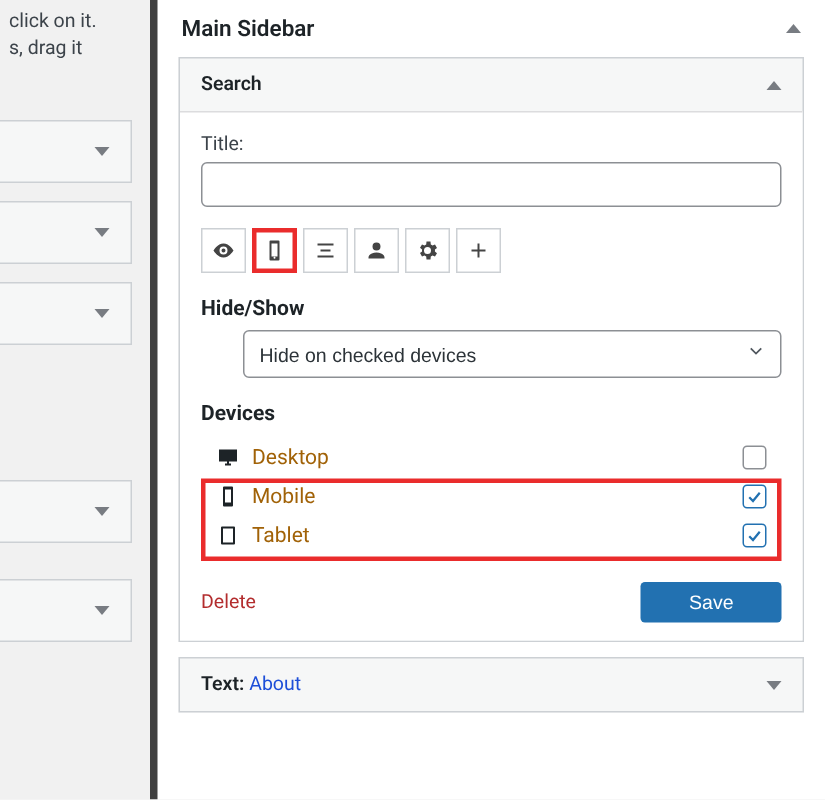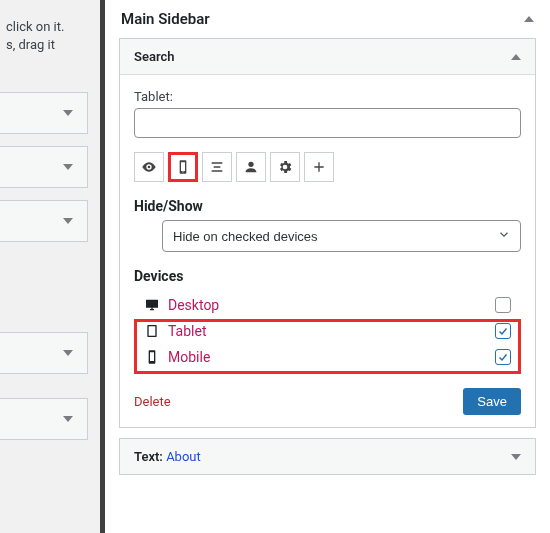--- a/index.html
+++ b/index.html
@@ -17,21 +17,20 @@
   .left-col {
     width: 100px;
     padding: 6px 0 0 0;
     position: relative;
   }
   .left-text {
     color: #3c434a;
     font-size: 13px;
     line-height: 1.4;
     padding: 0 6px;
-    margin-top: 12px;
   }
   .stub-box {
     border: 1px solid #ccd0d4;
     background: #f6f7f7;
     height: 42px;
     margin-left: -40px;
     margin-right: 12px;
     display: flex;
     align-items: center;
     justify-content: flex-end;
@@ -133,21 +132,21 @@
     margin-top: 6px;
     position: relative;
     padding: 2px 4px 2px 4px;
   }
   .device-row {
     display: flex;
     align-items: center;
     justify-content: space-between;
     padding: 5px 6px;
   }
-  .device-left { display:flex; align-items:center; gap:8px; font-size:14px; color:#be185d;}
+  .device-left { display:flex; align-items:center; gap:8px; font-size:14px; color:#a16207;}
   .device-left svg { width:16px; height:16px; fill:#1d2327; }
   .chk {
     width:16px; height:16px; border:1px solid #8c8f94; border-radius:3px;
     display:flex; align-items:center; justify-content:center; background:#fff;
   }
   .chk.checked { border-color:#2271b1; }
   .chk.checked svg { width:12px; height:12px; stroke:#2271b1; stroke-width:3; fill:none; }
   .red-box {
     position:absolute;
     border:3px solid #ea2c2c;
@@ -164,21 +163,21 @@
     color:#b32d2e;
     font-size:13px;
     cursor:pointer;
     text-align:center;
   }
   .save-btn {
     background:#2271b1;
     color:#fff;
     border:none;
     border-radius:3px;
-    padding:6px 14px;
+    padding:6px 32px;
     font-size:13px;
     cursor:pointer;
   }
   .collapsed-widget {
     margin: 0 14px;
     border:1px solid #ccd0d4;
     background:#f6f7f7;
   }
   .tri-up { width:0;height:0;border-left:5px solid transparent;border-right:5px solid transparent;border-bottom:6px solid #787c82;}
   .tri-down { width:0;height:0;border-left:5px solid transparent;border-right:5px solid transparent;border-top:6px solid #787c82;}
@@ -218,21 +217,21 @@
       <span class="tri-up"></span>
     </div>
 
     <div class="widget">
       <div class="widget-head">
         <span class="label">Search</span>
         <span class="tri-up"></span>
       </div>
       <div class="widget-body">
 
-        <label class="field-label">Tablet:</label>
+        <label class="field-label">Title:</label>
         <input class="text-input" type="text" value="" style="">
 
         <div class="icon-row">
           <div class="icon-btn">
             <svg viewBox="0 0 24 24">
                 <path d="M12 5C6 5 2 12 2 12s4 7 10 7 10-7 10-7-4-7-10-7zm0 11a4 4 0 110-8 4 4 0 010 8zm0-6a2 2 0 100 4 2 2 0 000-4z"></path>
               </svg>
           </div>
           <div class="icon-btn highlight-red">
             <svg viewBox="0 0 24 24">
@@ -279,36 +278,36 @@
               <svg viewBox="0 0 24 24">
                   <path d="M3 4h18v12H3zM9 20h6v-2H9zM11 16h2v2h-2z"></path>
                 </svg>
               <span>Desktop</span>
             </div>
             <div class="chk "></div>
           </div>
           <div class="device-row">
             <div class="device-left">
               <svg viewBox="0 0 24 24">
-                  <path d="M6 3h12a1 1 0 011 1v16a1 1 0 01-1 1H6a1 1 0 01-1-1V4a1 1 0 011-1zm1 2v14h10V5H7z"></path>
-                </svg>
-              <span>Tablet</span>
+                  <path d="M8 2h8a1 1 0 011 1v18a1 1 0 01-1 1H8a1 1 0 01-1-1V3a1 1 0 011-1zm1 3v13h6V5H9z"></path>
+                </svg>
+              <span>Mobile</span>
             </div>
             <div class="chk checked">
                 <svg viewBox="0 0 24 24">
                   <polyline points="5 13 10 18 19 7"></polyline>
                 </svg>
               </div>
           </div>
           <div class="device-row">
             <div class="device-left">
               <svg viewBox="0 0 24 24">
-                  <path d="M8 2h8a1 1 0 011 1v18a1 1 0 01-1 1H8a1 1 0 01-1-1V3a1 1 0 011-1zm1 3v13h6V5H9z"></path>
-                </svg>
-              <span>Mobile</span>
+                  <path d="M6 3h12a1 1 0 011 1v16a1 1 0 01-1 1H6a1 1 0 01-1-1V4a1 1 0 011-1zm1 2v14h10V5H7z"></path>
+                </svg>
+              <span>Tablet</span>
             </div>
             <div class="chk checked">
                 <svg viewBox="0 0 24 24">
                   <polyline points="5 13 10 18 19 7"></polyline>
                 </svg>
               </div>
           </div>
           <div class="red-box" style="top:29px; bottom:-2px;"></div>
         </div>
 

